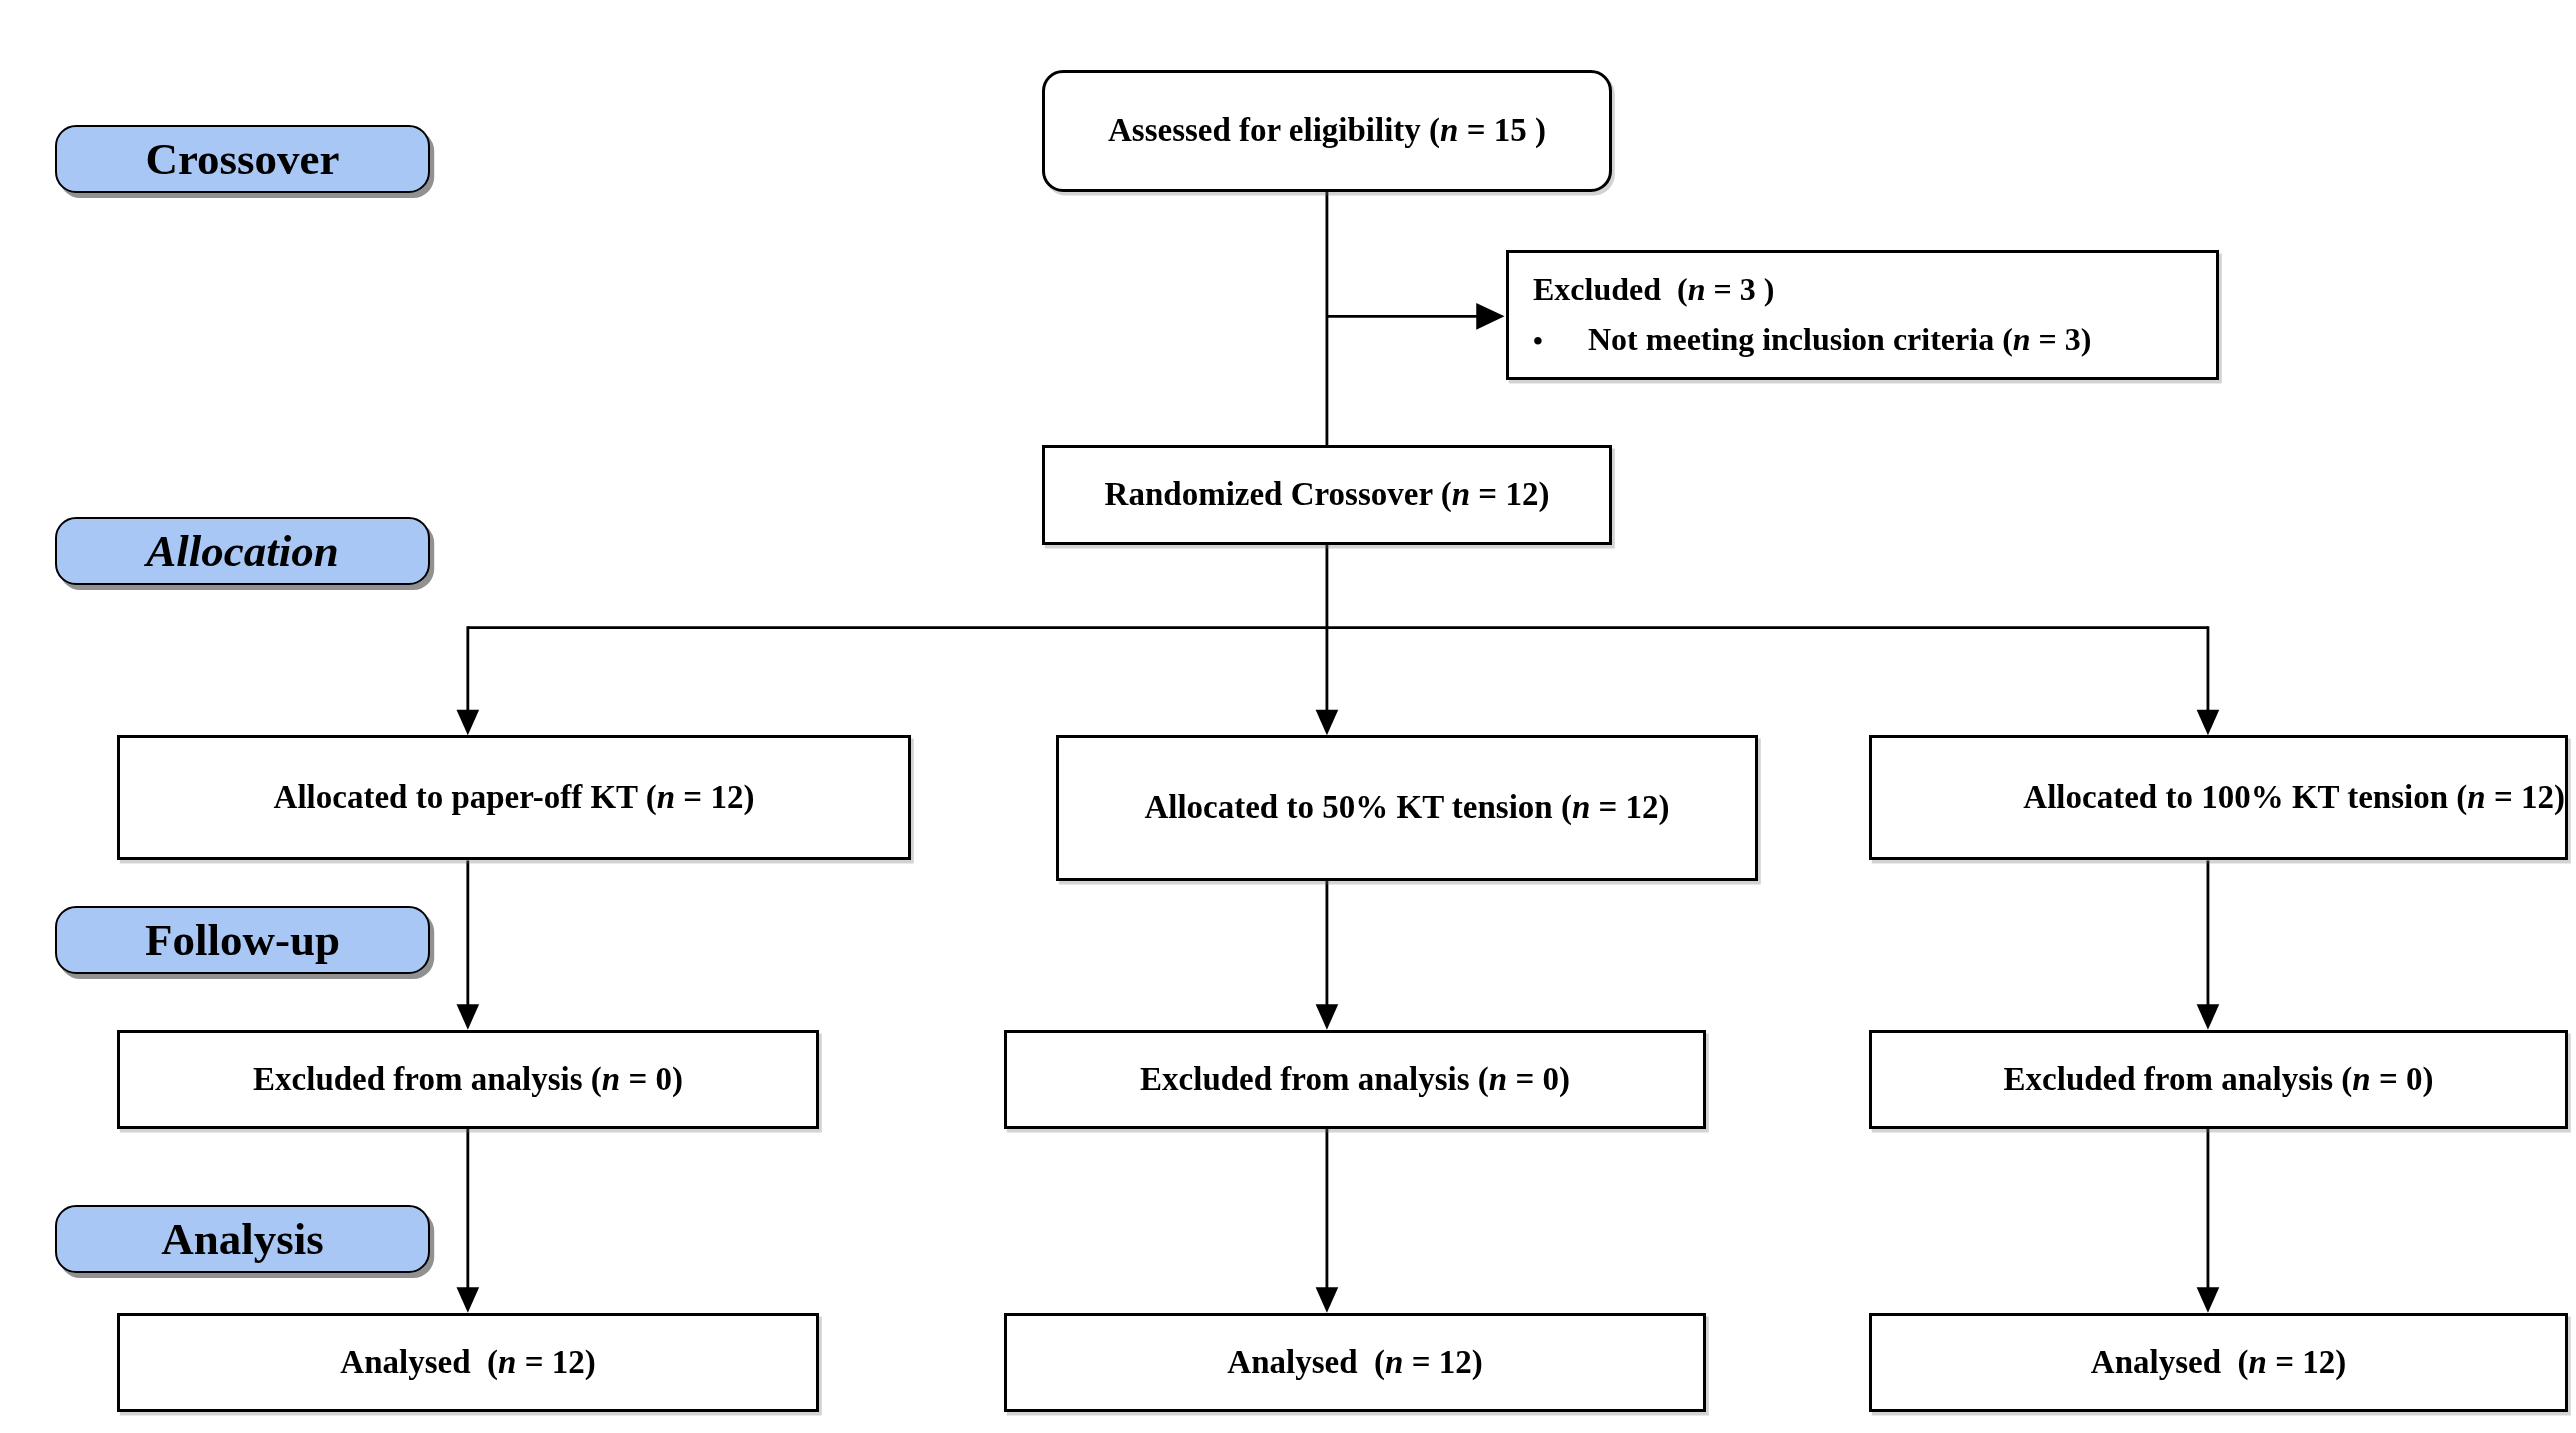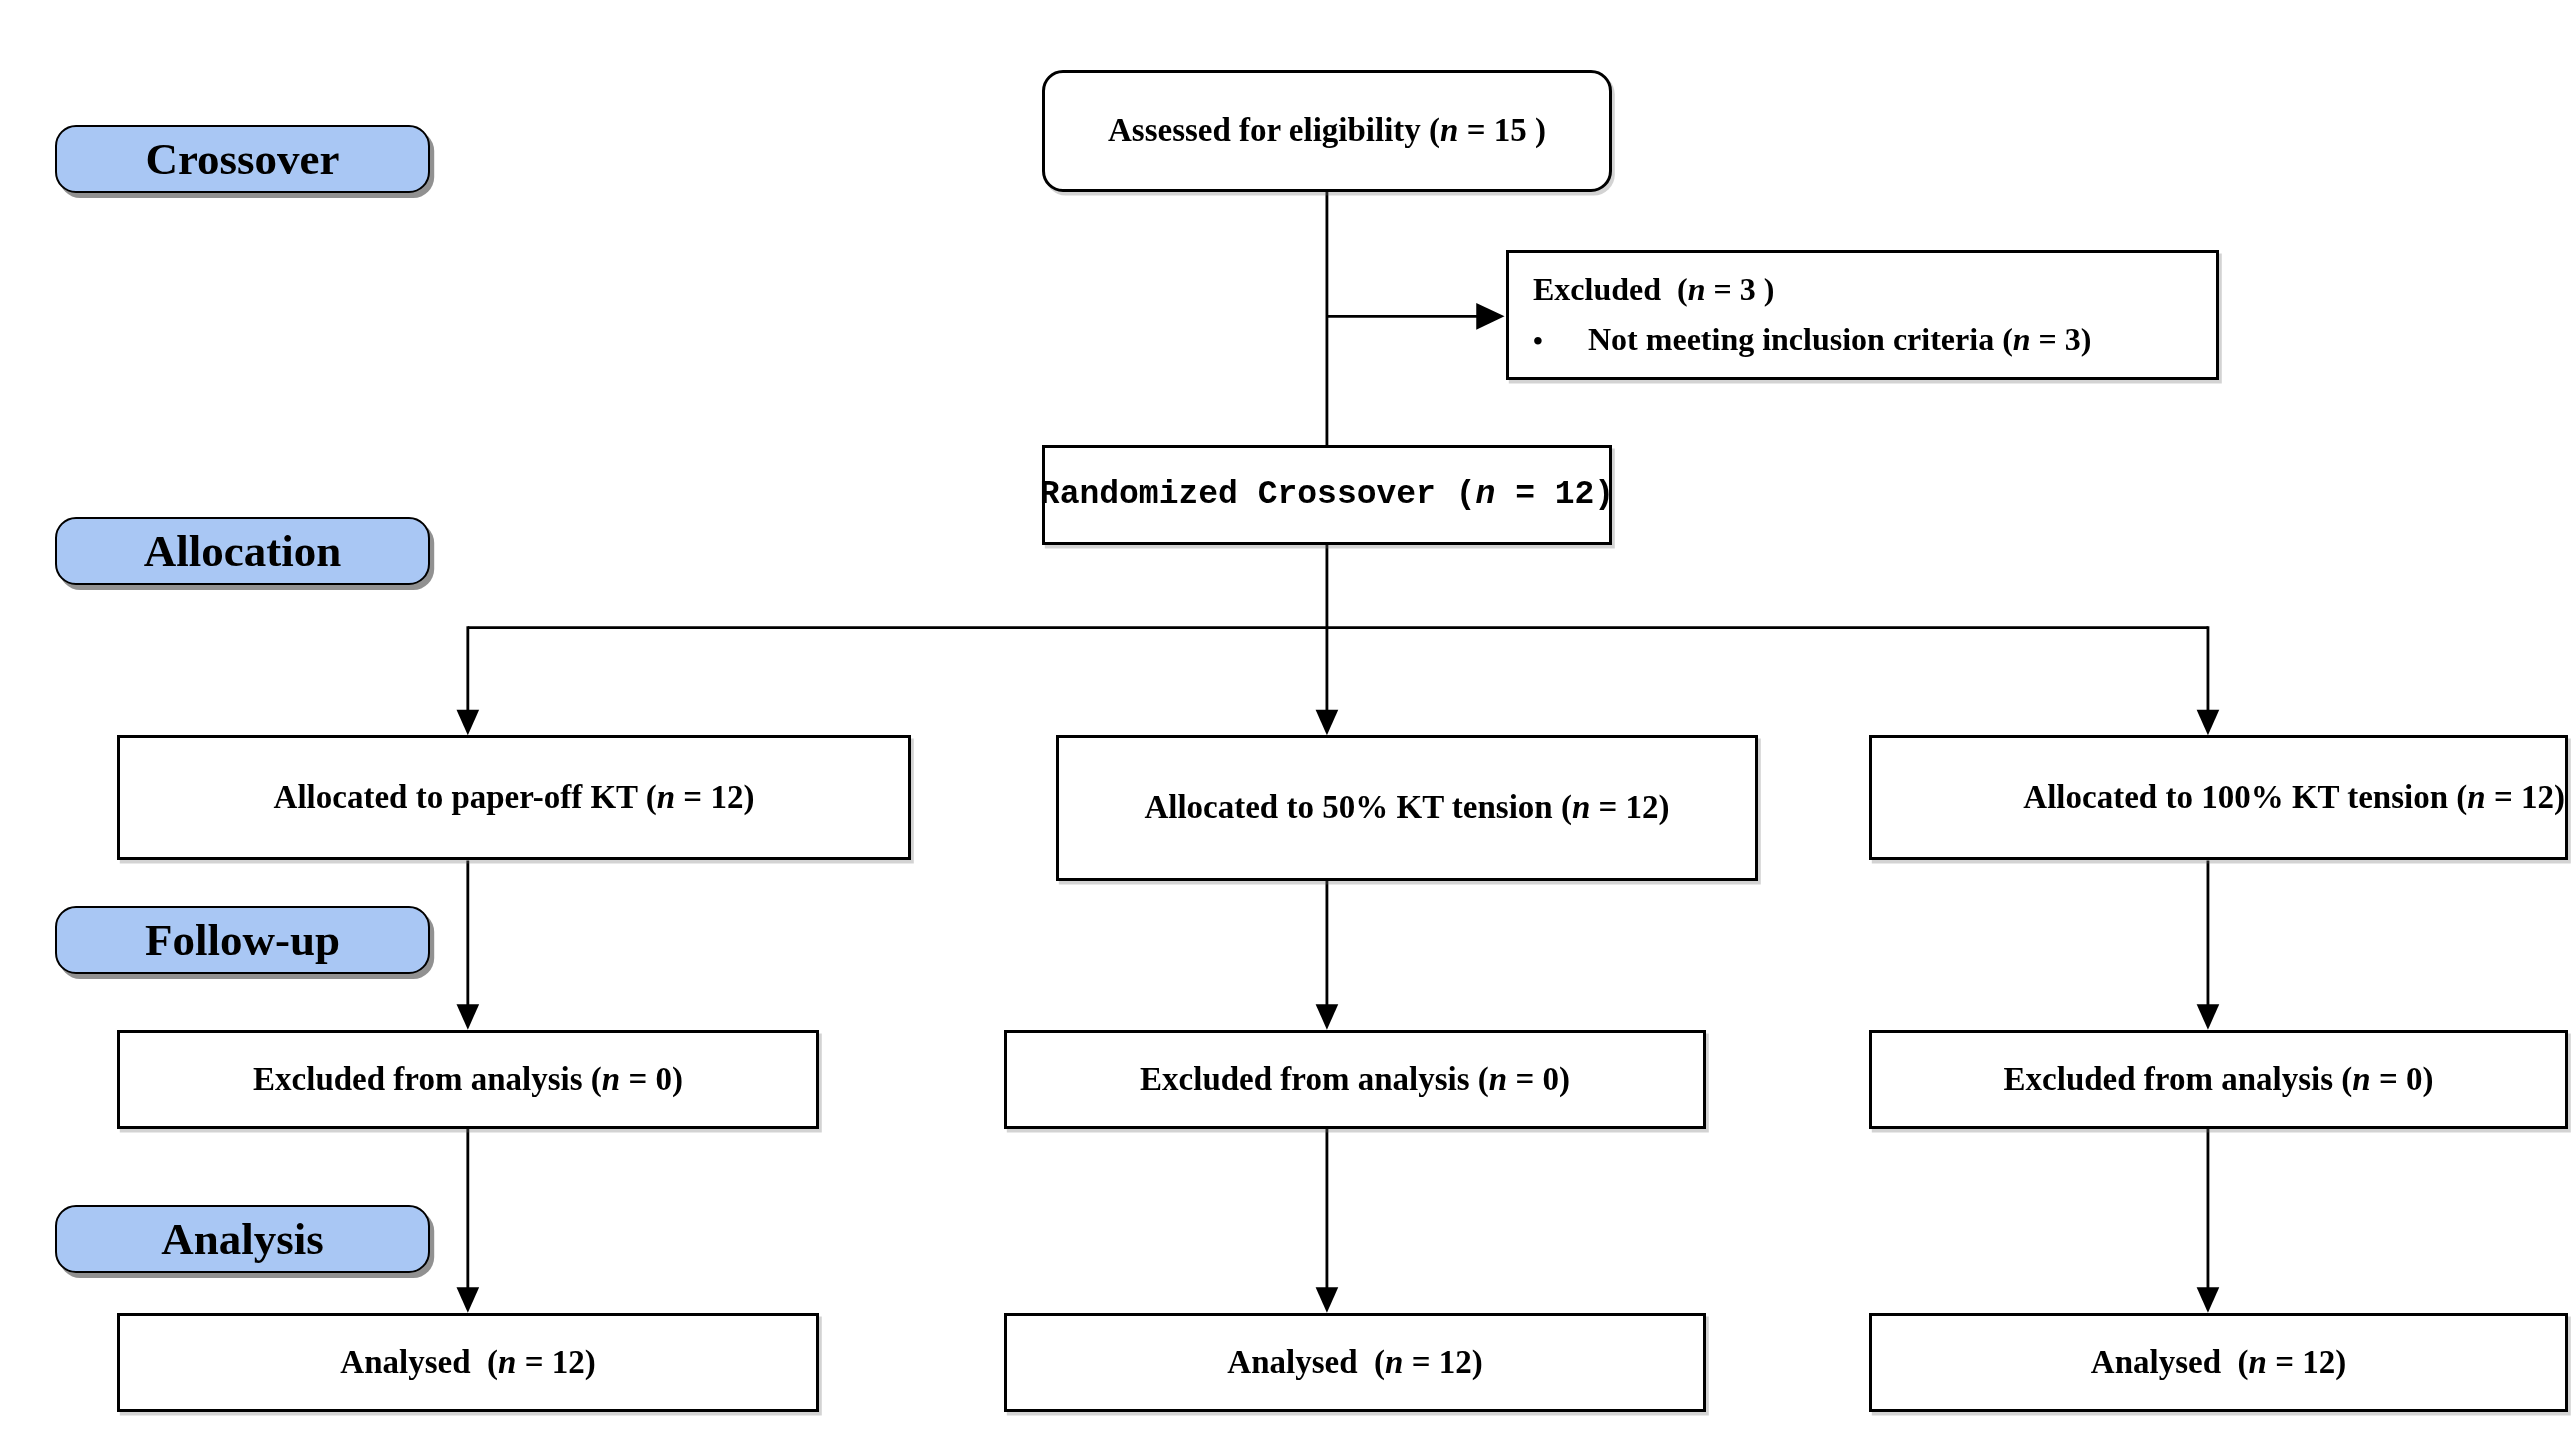--- a/index.html
+++ b/index.html
@@ -103,21 +103,21 @@
     <polygon points="661,1855 645,1819 677,1819"></polygon>
     <line x1="1875" y1="1595" x2="1875" y2="1822"></line>
     <polygon points="1875,1855 1859,1819 1891,1819"></polygon>
     <line x1="3120" y1="1595" x2="3120" y2="1822"></line>
     <polygon points="3120,1855 3104,1819 3136,1819"></polygon>
   </svg>
 
   <div class="pill" style="left:55px; top:125px; width:375px; height:68px;">
     <span>Crossover</span>
   </div>
-  <div class="pill" style="left:55px; top:517px; width:375px; height:68px;">
+  <div class="pill" style="left:55px; top:517px; width:375px; height:68px;font-style:italic;">
     <span>Allocation</span>
   </div>
   <div class="pill" style="left:55px; top:906px; width:375px; height:68px;">
     <span>Follow-up</span>
   </div>
   <div class="pill" style="left:55px; top:1205px; width:375px; height:68px;">
     <span>Analysis</span>
   </div>
 
   <div class="box" style="left:1042px; top:70px; width:570px; height:122px;border-radius:21px;">
@@ -125,21 +125,21 @@
   </div>
 
   <div class="box box--left" style="left:1506px; top:250px; width:713px; height:130px;">
     <span class="runs"><span>Excluded  (</span><i>n</i><span> = 3 )</span></span>
     <span class="bullet-row">
       <span class="bullet-marker">•</span>
       <span class="runs"><span>Not meeting inclusion criteria (</span><i>n</i><span> = 3)</span></span>
     </span>
   </div>
 
-  <div class="box" style="left:1042px; top:445px; width:570px; height:100px;font-family:Liberation Mono, monospace;">
+  <div class="box" style="left:1042px; top:445px; width:570px; height:100px;">
     <span class="runs"><span>Randomized Crossover (</span><i>n</i><span> = 12)</span></span>
   </div>
 
   <div class="box" style="left:117px; top:735px; width:794px; height:125px;">
     <span class="runs"><span>Allocated to paper-off KT (</span><i>n</i><span> = 12)</span></span>
   </div>
   <div class="box" style="left:1056px; top:735px; width:702px; height:146px;">
     <span class="runs"><span>Allocated to 50% KT tension (</span><i>n</i><span> = 12)</span></span>
   </div>
   <div class="box" style="left:1869px; top:735px; width:699px; height:125px;justify-content:flex-end;">

